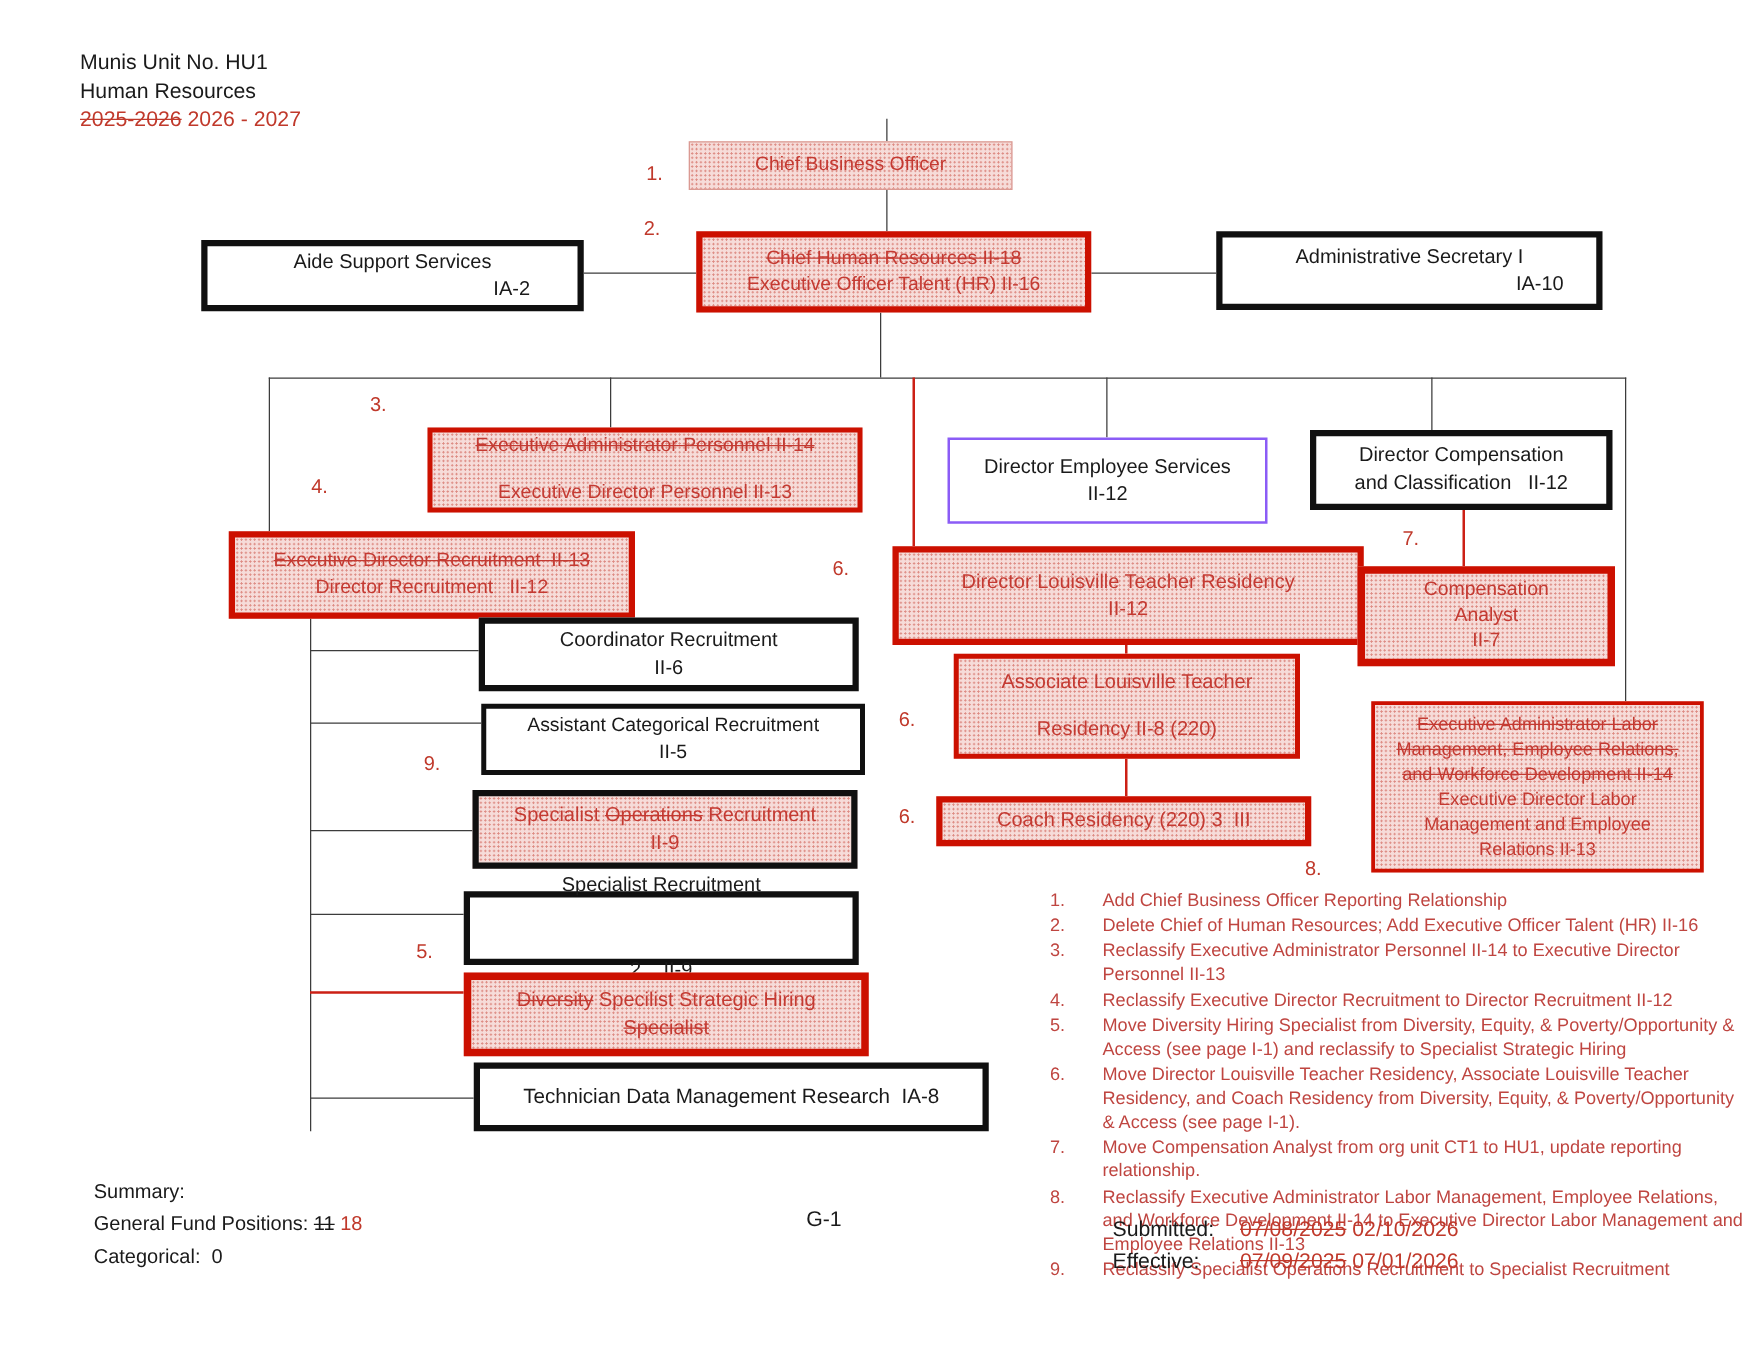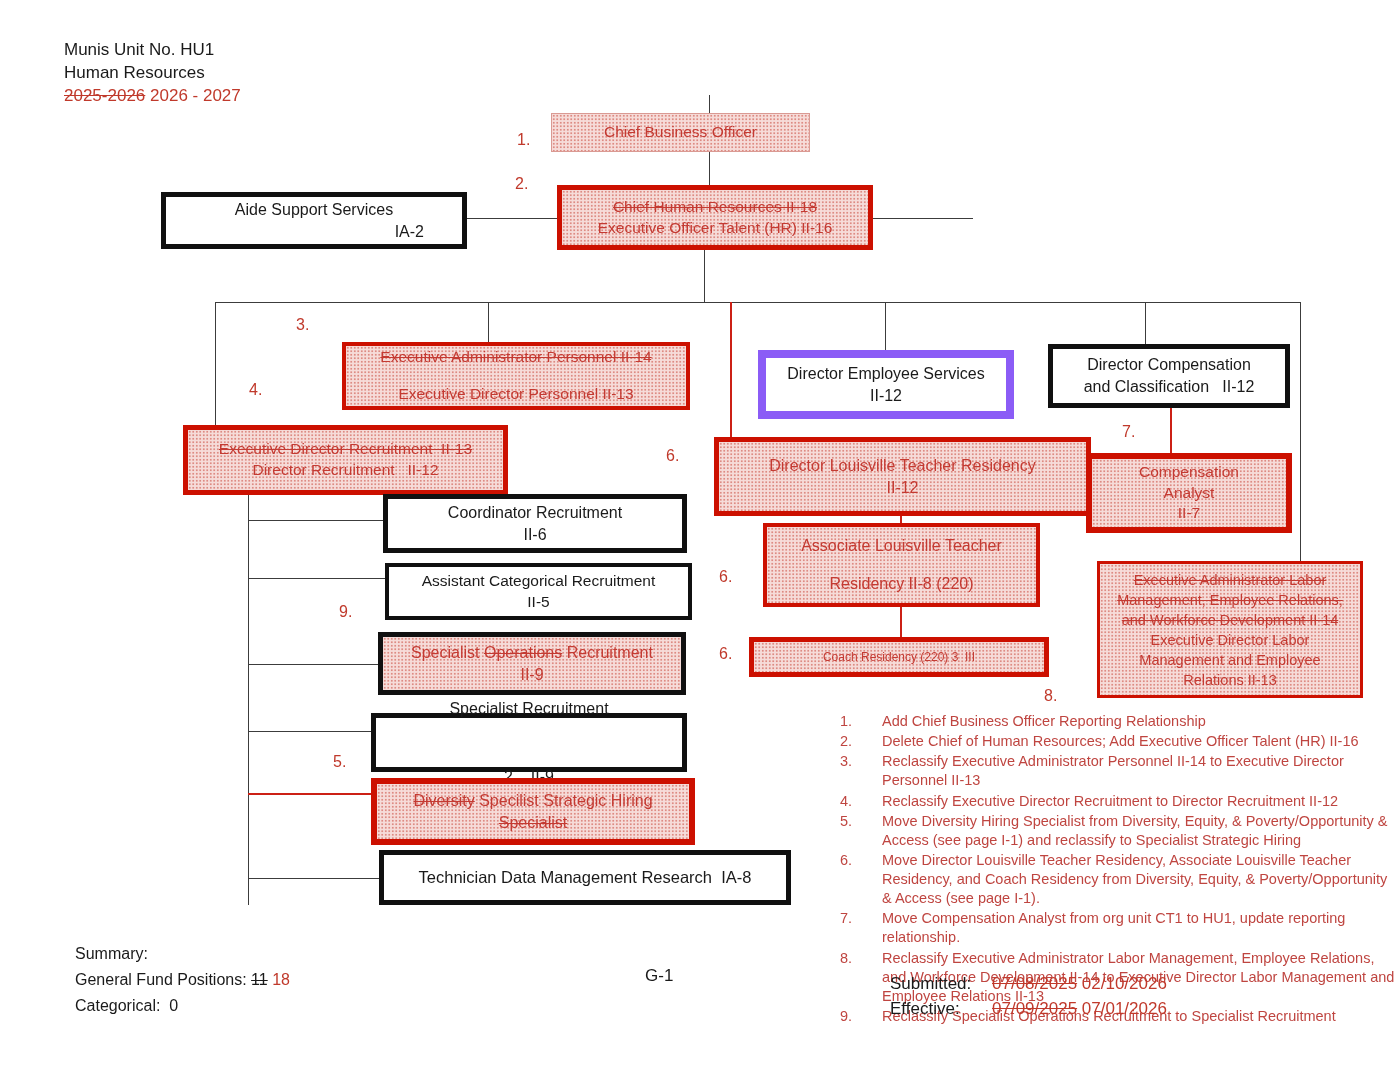--- a/index.html
+++ b/index.html
@@ -2,21 +2,21 @@
 <html><head>
 <meta charset="utf-8">
 <style>
   html,body{margin:0;padding:0;background:#ffffff;}
   body{font-family:"Liberation Sans",sans-serif;color:#1a1a1a;}
   #canvas{position:relative;width:1396px;height:1079px;background:#fff;overflow:hidden;}
 
   .box{position:absolute;box-sizing:border-box;display:flex;flex-direction:column;
        justify-content:center;align-items:center;text-align:center;background:#fff;
        font-size:15.5px;line-height:1.35;}
-  .b-thin{border:8px solid #8b5cf6;}
+  .b-thin{border:2px solid #8b5cf6;}
   .b-med{border:4px solid #101010;}
   .b-thick{border:5px solid #101010;}
   .b-sup{border:3px solid #101010;}
   .r-thin{border:3px solid #cc1000;}
   .r-med{border:4px solid #cc1000;gap:16px;}
   .r-thick{border:5px solid #cc1000;}
   .r-xthick{border:6px solid #cc1000;}
 
   .hatch{background-color:#f6dcd9;
          background-image:radial-gradient(#dd8b83 0.9px, transparent 0.9px);
@@ -88,20 +88,24 @@
   <div class="box b-thick" style="left:161px;top:192px;width:306px;height:57px;font-size:16px;">
     <div>Aide Support Services</div>
     <div style="align-self:flex-end;padding-right:38px;">IA-2</div>
   </div>
 
   <div class="box hatch r-thick" style="left:557px;top:185px;width:316px;height:65px;">
     <div class="strike">Chief Human Resources II-18</div>
     <div>Executive Officer Talent (HR) II-16</div>
   </div>
 
+  <div class="box b-thick" style="left:973px;top:185px;width:309px;height:63px;font-size:16px;">
+    <div>Administrative Secretary I</div>
+    <div style="align-self:flex-end;padding-right:26px;">IA-10</div>
+  </div>
 
   <div class="box hatch r-med" style="left:342px;top:342px;width:348px;height:68px;">
     <div class="strike">Executive Administrator Personnel II-14</div>
     <div>Executive Director Personnel II-13</div>
   </div>
 
   <div class="box b-thin" style="left:758px;top:350px;width:256px;height:69px;font-size:16px;">
     <div>Director Employee Services</div>
     <div>II-12</div>
   </div>
@@ -140,21 +144,21 @@
   <div class="box b-med" style="left:385px;top:563px;width:307px;height:57px;">
     <div>Assistant Categorical Recruitment</div>
     <div>II-5</div>
   </div>
 
   <div class="box hatch b-thick" style="left:378px;top:632px;width:308px;height:63px;font-size:16px;">
     <div><span>Specialist&nbsp;</span><span class="strike">Operations</span><span>&nbsp;Recruitment</span></div>
     <div>II-9</div>
   </div>
 
-  <div class="box hatch r-thick" style="left:749px;top:637px;width:300px;height:40px;font-size:12px;">
+  <div class="box hatch r-thick" style="left:749px;top:637px;width:300px;height:40px;font-size:16px;">
     <div>Coach Residency (220) 3&nbsp; III</div>
   </div>
 
   <div class="box hatch r-thin" style="left:1097px;top:561px;width:266px;height:137px;font-size:14.5px;line-height:1.38;">
     <div class="strike">Executive Administrator Labor</div>
     <div class="strike">Management, Employee Relations,</div>
     <div class="strike">and Workforce Development II-14</div>
     <div>Executive Director Labor</div>
     <div>Management and Employee</div>
     <div>Relations II-13</div>

